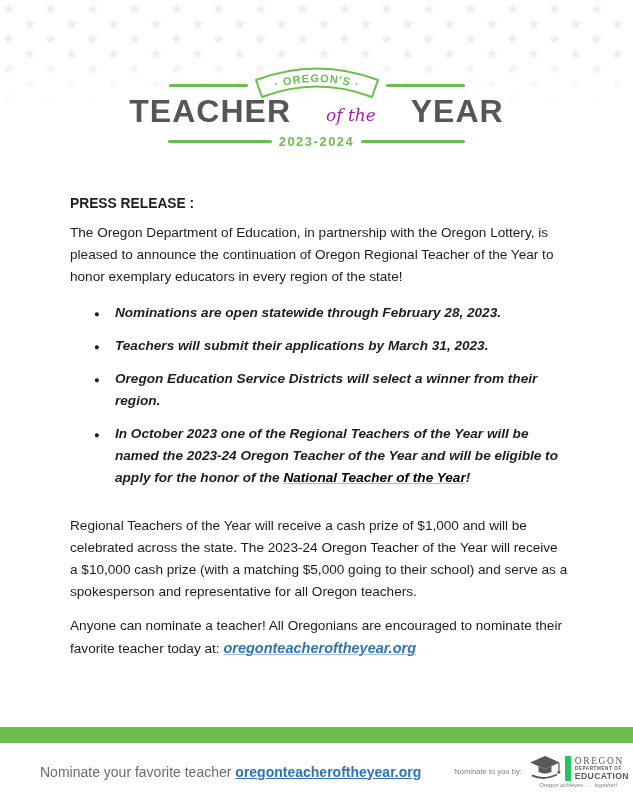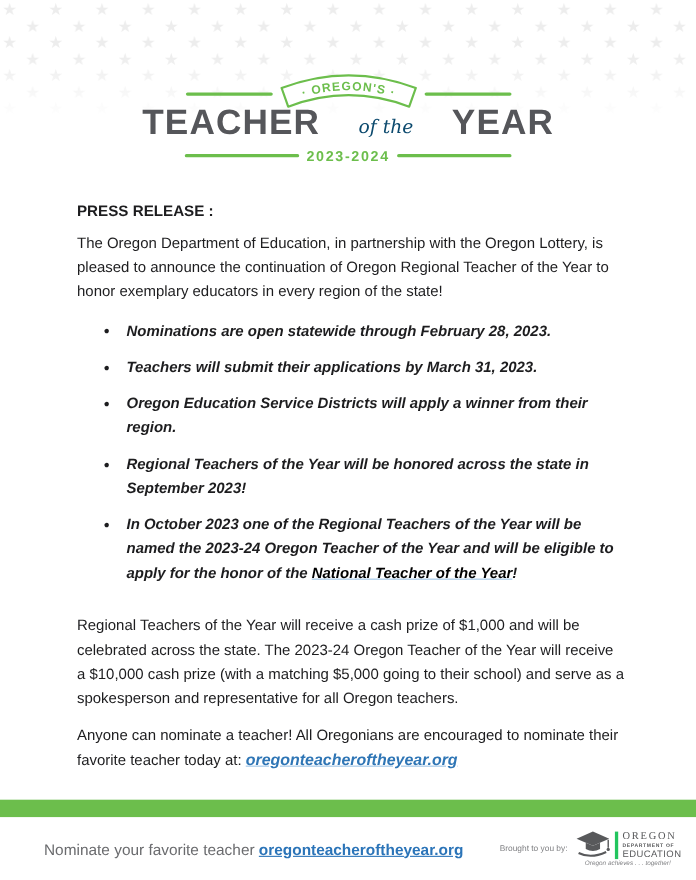--- a/index.html
+++ b/index.html
@@ -18,31 +18,31 @@
   .gline { width:79px; height:3px; background:#6cbe4c; border-radius:2px; }
   .logo-row1 .gline { margin-top:22px; }
   .banner-svg { margin:0 3px; }
   .logo-row2 { margin-top:-7px; display:flex; align-items:baseline;gap:32px; }
   .title-caps {
     font-size:32px; font-weight:700; letter-spacing:1px; color:#55565a;
     font-family:"Liberation Sans", sans-serif;
   }
   .title-script {
     font-family:"DejaVu Serif", serif; font-style:italic; font-size:17px;
-    color:#0c4a6e; margin:0 3px; position:relative; top:-1px;
+    color:#a21caf; margin:0 3px; position:relative; top:-1px;
   }
   .logo-row3 { margin-top:4px; display:flex; align-items:center; }
   .logo-row3 .gline.left { width:104px; }
   .logo-row3 .gline.right { width:104px; }
   .years {
     color:#6cbe4c; font-weight:700; font-size:13px; letter-spacing:1.5px;
     margin:0 7px;
   }
   
-  .content { position:absolute; top:181px; left:70px; width:498px;
+  .content { position:absolute; top:193px; left:70px; width:498px;
              color:#1d1d1f; font-size:13.6px; line-height:22px; }
   .pr-heading { font-weight:700; font-size:13.8px; margin-bottom:7px; }
   .intro { margin-bottom:14px; }
   ul.bullet-list { list-style:none; padding-left:45px; margin-bottom:14px;font-style:italic; }
   ul.bullet-list li { position:relative; font-weight:700; margin-bottom:11px; }
   ul.bullet-list li::before {
     content:"●"; position:absolute; left:-21px; top:1px; font-size:9.5px;
     color:#1d1d1f;
   }
   .link-national {
@@ -64,26 +64,26 @@
   .nominate { margin-left:40px; font-size:14px; color:#6a6b6e;
               white-space:nowrap; }
   .link-footer { color:#2b74b8; font-weight:700; text-decoration:underline;
                  cursor:pointer; }
   .v-divider { width:1px; height:42px; background:#b9b9bb; margin-left:19px; }
   .sponsor { display:flex; align-items:center; margin-left:14px; }
   .sponsor-label { font-size:7.6px; color:#808184; white-space:nowrap; }
   .ode-logo { display:flex; flex-direction:column; align-items:center;
               margin-left:6px; }
   .ode-top { display:flex; align-items:center; }
-  .ode-text { border-left:3px solid #22c55e; padding-left:4px; margin-left:3px;
+  .ode-text { border-left:6px solid #22c55e; padding-left:4px; margin-left:3px;
               color:#58595b; }
   .ode-oregon { font-family:"Liberation Serif", serif; font-size:9.5px;
                 letter-spacing:1.6px; }
   .ode-dept { font-size:4.6px; font-weight:700; letter-spacing:0.6px; }
-  .ode-edu { font-size:8.6px; font-weight:400; letter-spacing:0.4px; }
+  .ode-edu { font-size:8.6px; font-weight:700; letter-spacing:0.4px; }
   .ode-tagline { font-size:5.8px; font-style:italic; color:#808184;
                  margin-top:1px; }
 </style>
 </head>
 <body>
 
 <div class="page">
 
   <div class="stars-wrap">
     <svg width="633" height="108">
@@ -125,37 +125,36 @@
       <span class="gline right"></span>
     </div>
   </div>
 
   <div class="content">
     <p class="pr-heading">PRESS RELEASE :</p>
     <p class="intro">The Oregon Department of Education, in partnership with the Oregon Lottery, is pleased to announce the continuation of Oregon Regional Teacher of the Year to honor exemplary educators in every region of the state!</p>
     <ul class="bullet-list">
       <li>Nominations are open statewide through February 28, 2023.</li>
       <li>Teachers will submit their applications by March 31, 2023.</li>
-      <li>Oregon Education Service Districts will apply a winner from their region.</li>
-      <li>Regional Teachers of the Year will be honored across the state in September 2023!</li>
+      <li>Oregon Education Service Districts will select a winner from their region.</li>
       <li><span>In October 2023 one of the Regional Teachers of the Year will be named the 2023-24 Oregon Teacher of the Year and will be eligible to apply for the honor of the </span><a class="link-national">National Teacher of the Year</a><span>!</span></li>
     </ul>
     <p class="para2">Regional Teachers of the Year will receive a cash prize of $1,000 and will be celebrated across the state. The 2023-24 Oregon Teacher of the Year will receive a $10,000 cash prize (with a matching $5,000 going to their school) and serve as a spokesperson and representative for all Oregon teachers.</p>
     <p class="para3"><span>Anyone can nominate a teacher! All Oregonians are encouraged to nominate their favorite teacher today at: </span><a class="link-org">oregonteacheroftheyear.org</a></p>
   </div>
 
   <div class="green-bar"></div>
 
   <div class="footer">
     <div class="nominate"><span>Nominate your favorite teacher </span><a class="link-footer">oregonteacheroftheyear.org</a></div>
 
     <div class="v-divider"></div>
 
     <div class="sponsor">
-      <span class="sponsor-label">Brought to you by:</span>
+      <span class="sponsor-label">Nominate to you by:</span>
       <div class="ode-logo">
         <div class="ode-top">
           <svg width="34" height="26" viewBox="0 0 36 28">
             <polygon points="18,1 34,8 18,15 2,8" fill="#58595b"></polygon>
             <path d="M11,12 L11,18 Q18,22 25,18 L25,12 L18,15 Z" fill="#58595b"></path>
             <line x1="33" y1="9" x2="33" y2="17" stroke="#58595b" stroke-width="1.4"></line>
             <circle cx="33" cy="18.5" r="1.6" fill="#58595b"></circle>
             <path d="M4,22 Q16,28 31,21" fill="none" stroke="#58595b" stroke-width="2"></path>
           </svg>
           <div class="ode-text">

